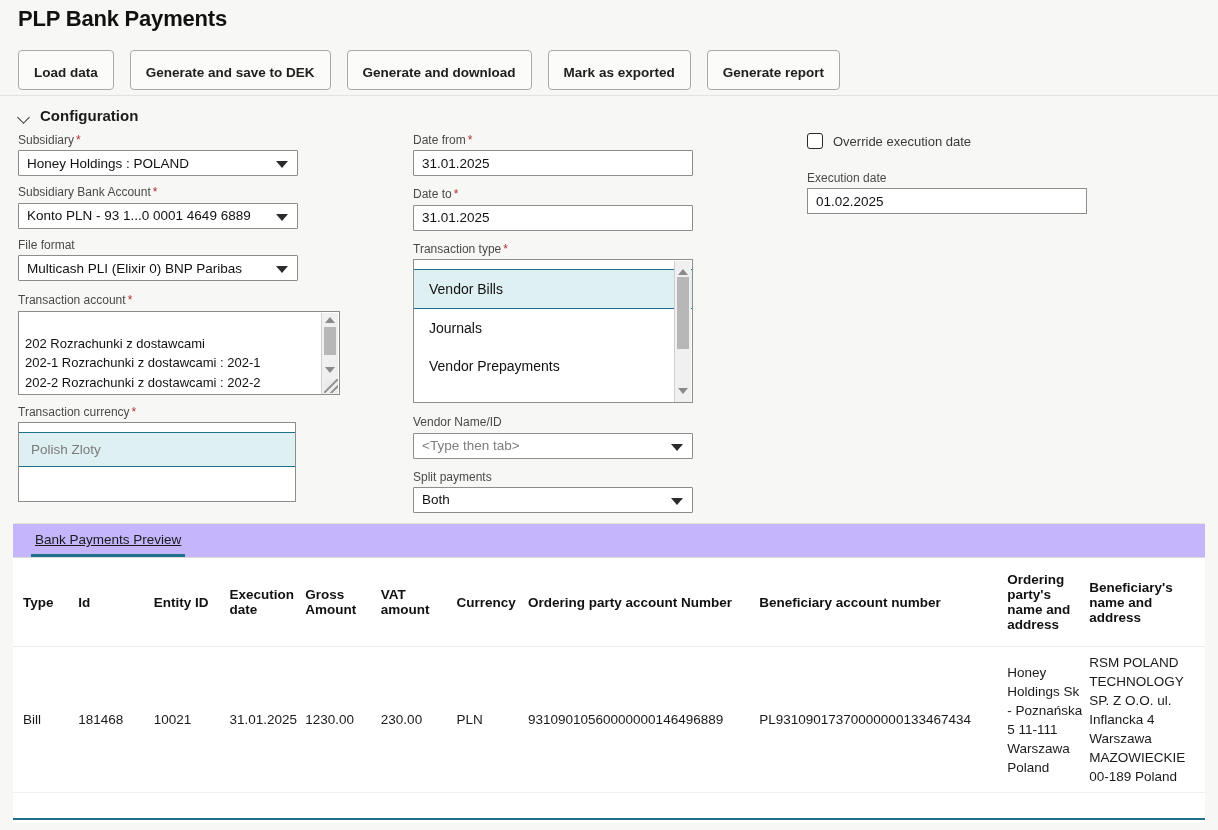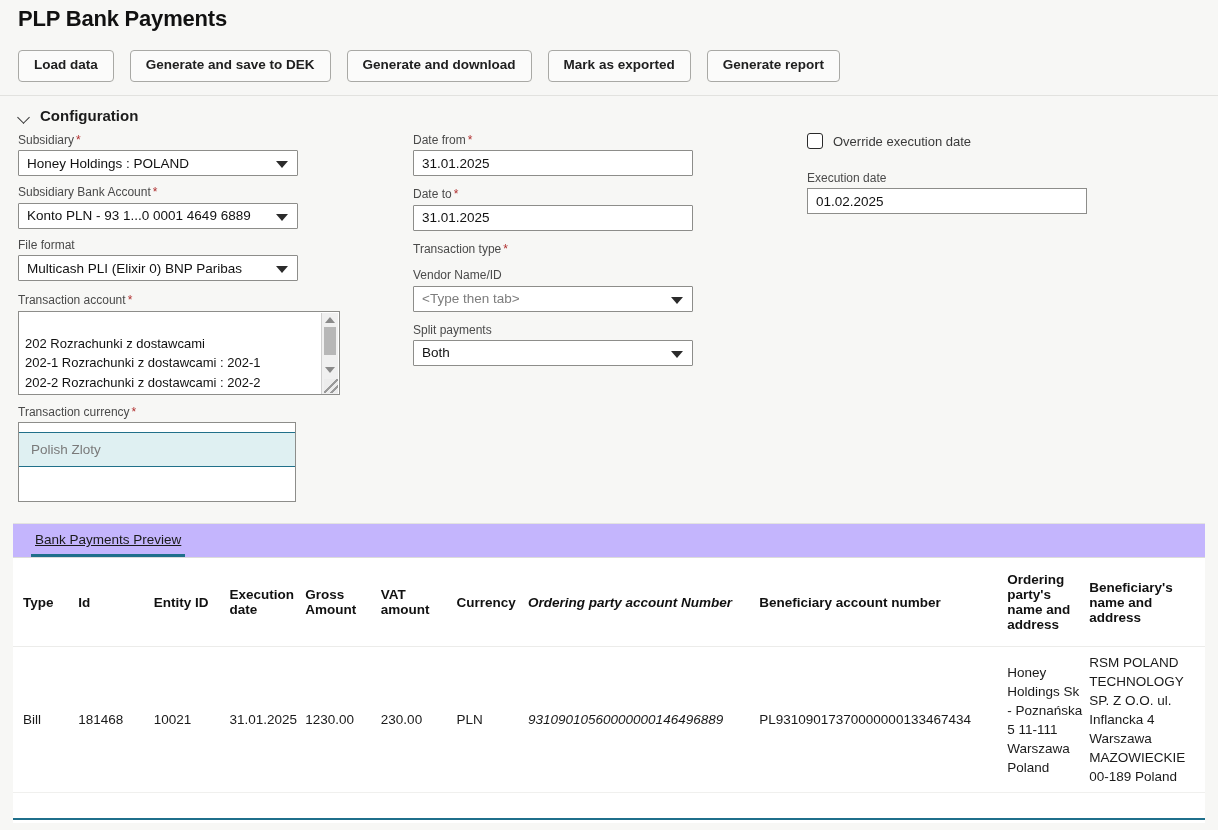--- a/index.html
+++ b/index.html
@@ -20,21 +20,21 @@
     color: #111;
   }
   .toolbar {
     position: absolute; left: 18px; top: 50px;
     display: flex; gap: 16px; align-items: center;
   }
   .tb-btn {
     background: #fbfbfa;
     border: 1px solid #a9a9a5;
     border-radius: 4px;
-    padding: 7px 15px 8px 15px;
+    padding: 15px 15px 8px 15px;
     font-size: 13.5px;
     font-weight: bold;
     color: #202020;
     font-family: "Liberation Sans", sans-serif;
     line-height: 1.1;
     cursor: pointer;
     white-space: nowrap;
   }
   .hr-top {
     position: absolute; left: 0; top: 95px; width: 1218px; height: 1px;
@@ -232,21 +232,21 @@
     word-break: break-word;
   }
   table.preview tbody tr { border-bottom: 1px solid #f0f0ee; }
   .c-type   { width: 62px; padding-left: 10px !important; }
   .c-id     { width: 72px; }
   .c-ent    { width: 72px; }
   .c-exec   { width: 72px; }
   .c-gross  { width: 72px; }
   .c-vat    { width: 72px; }
   .c-cur    { width: 68px; }
-  .c-ord    { width: 220px; font-style: italic; }
+  .c-ord    { width: 220px; }
   .c-ben    { width: 236px; }
   .c-oname  { width: 78px; }
   .c-bname  { width: 110px; }
   .bottom-rule {
     position: absolute; left: 13px; top: 818px;
     width: 1192px; height: 2px; background: #1f6f8b;
   }
 </style>
 </head>
 <body>
@@ -334,20 +334,31 @@
 
     <div class="fld" style="margin-bottom:11px;">
       <span class="lbl"><span>Date to</span><span class="req">*</span></span>
       <div class="txt-box">
         <span>31.01.2025</span>
       </div>
     </div>
 
     <div class="fld" style="margin-bottom:12px;margin-top:8px;">
       <span class="lbl"><span>Transaction type</span><span class="req">*</span></span>
+      <div class="tsel">
+        <div class="top-blank"></div>
+        <div class="t-item active">Vendor Bills</div>
+        <div class="t-item">Journals</div>
+        <div class="t-item">Vendor Prepayments</div>
+        <div class="tsel-scroll">
+          <div class="ts-up"></div>
+          <div class="tsel-thumb"></div>
+          <div class="ts-dn"></div>
+        </div>
+      </div>
     </div>
 
     <div class="fld" style="margin-bottom:11px;">
       <span class="lbl">Vendor Name/ID</span>
       <div class="select-box">
         <span class="ph">&lt;Type then tab&gt;</span>
         <span class="caret"></span>
       </div>
     </div>
 

